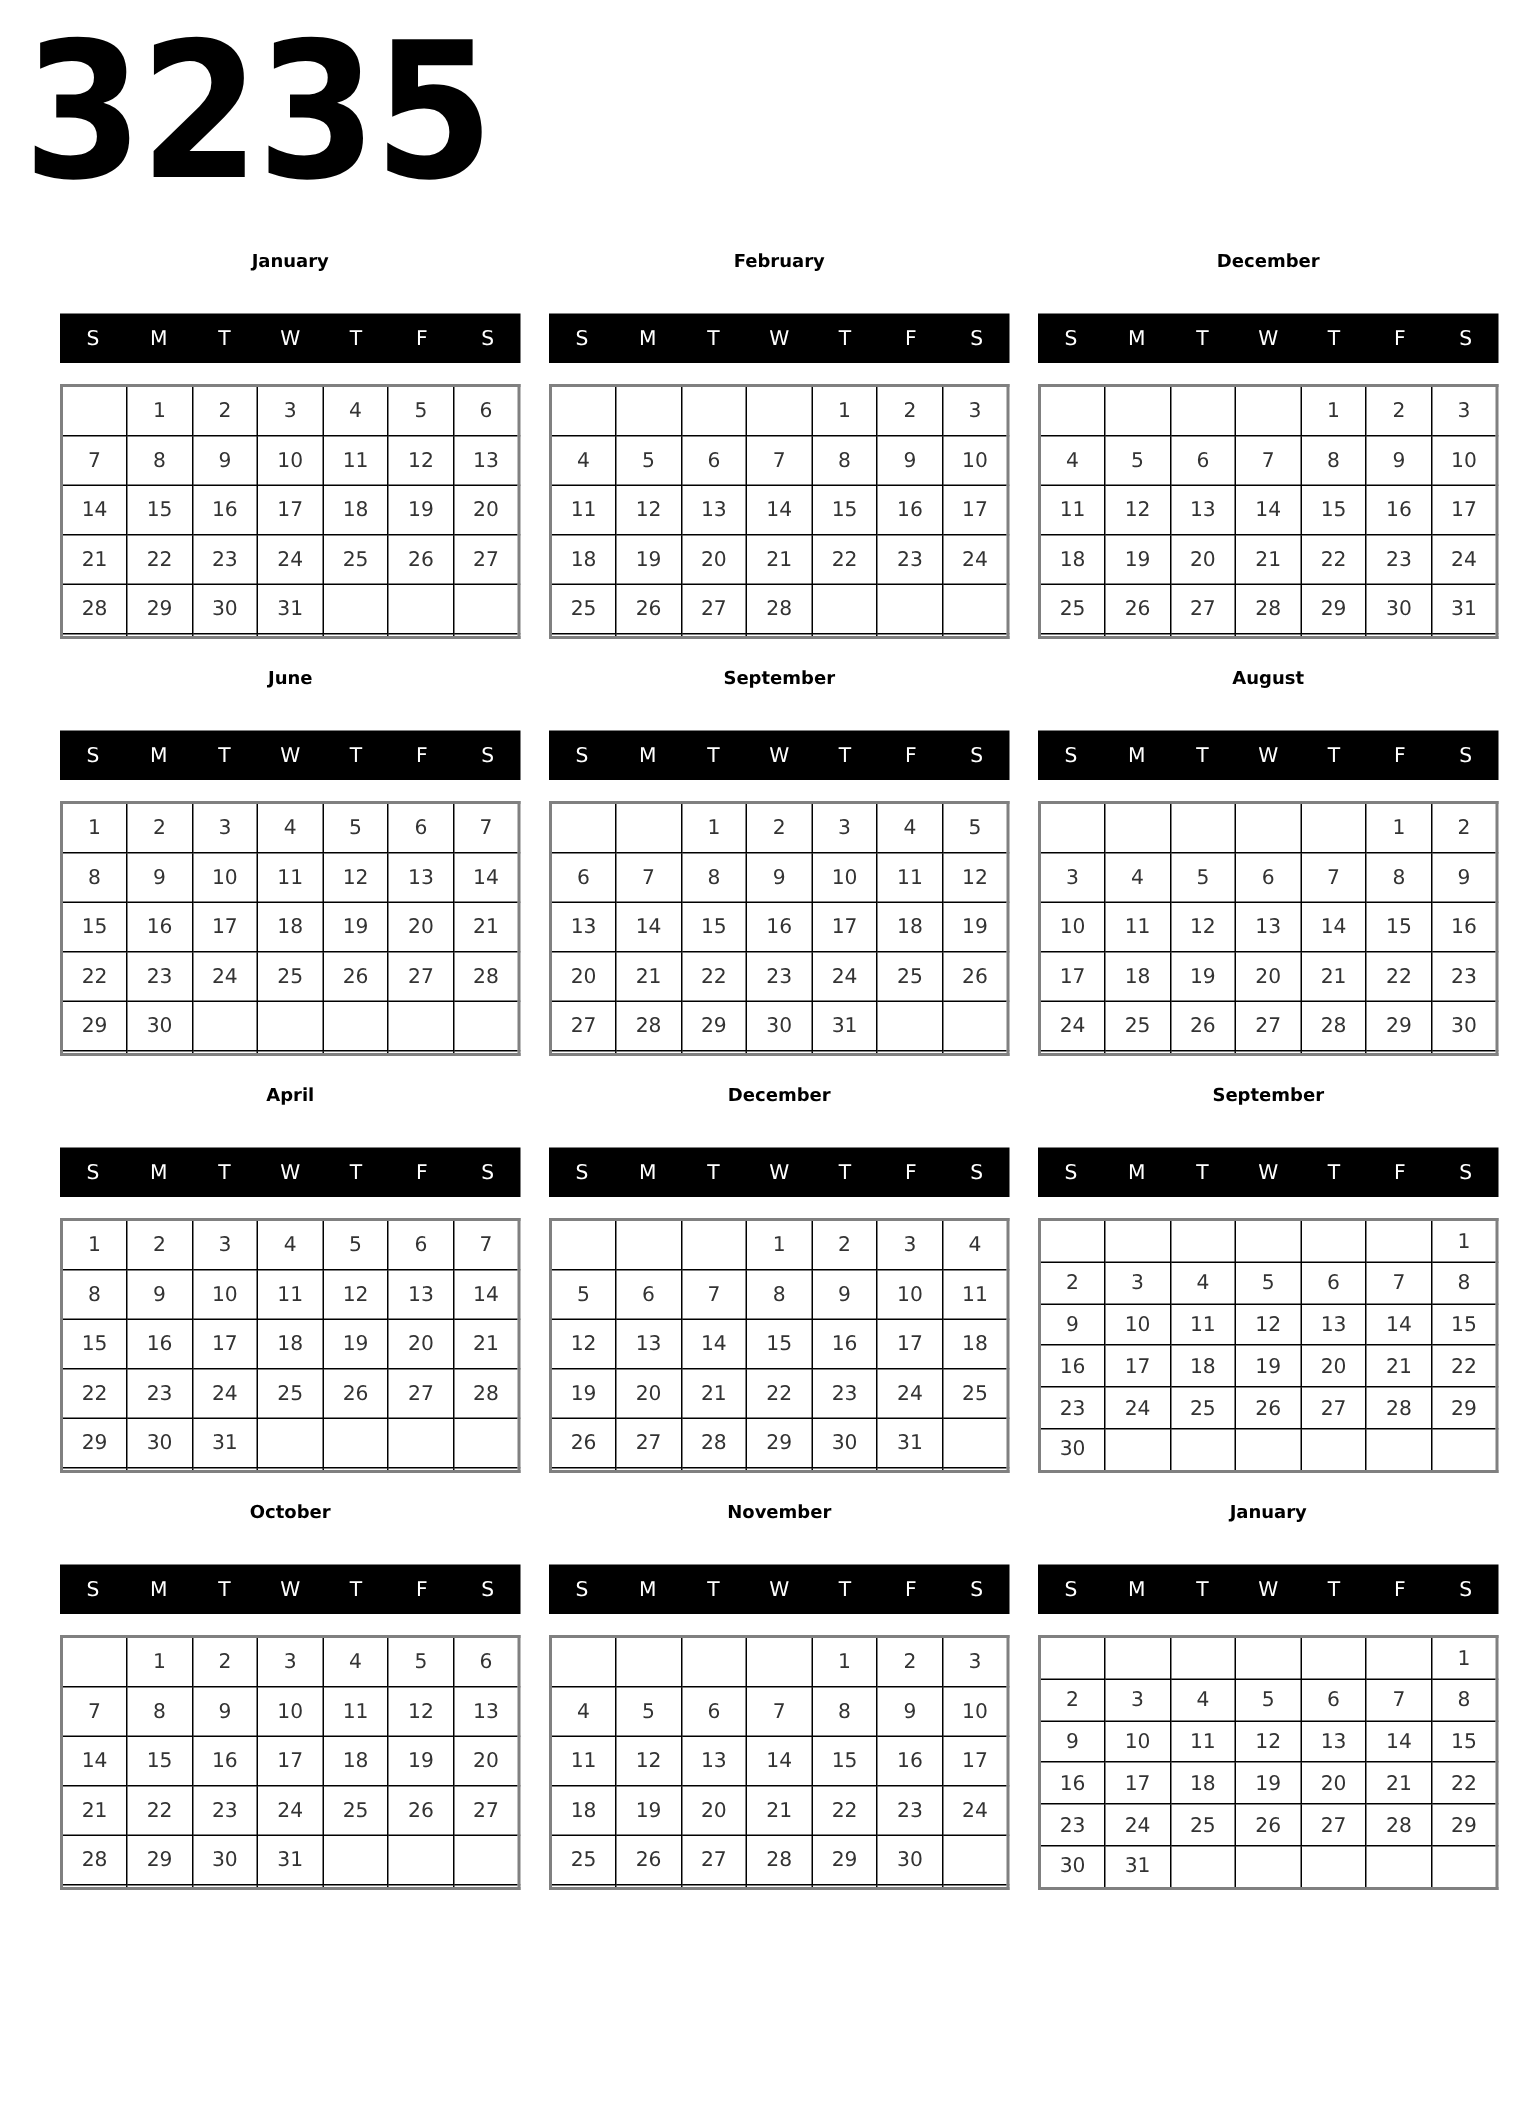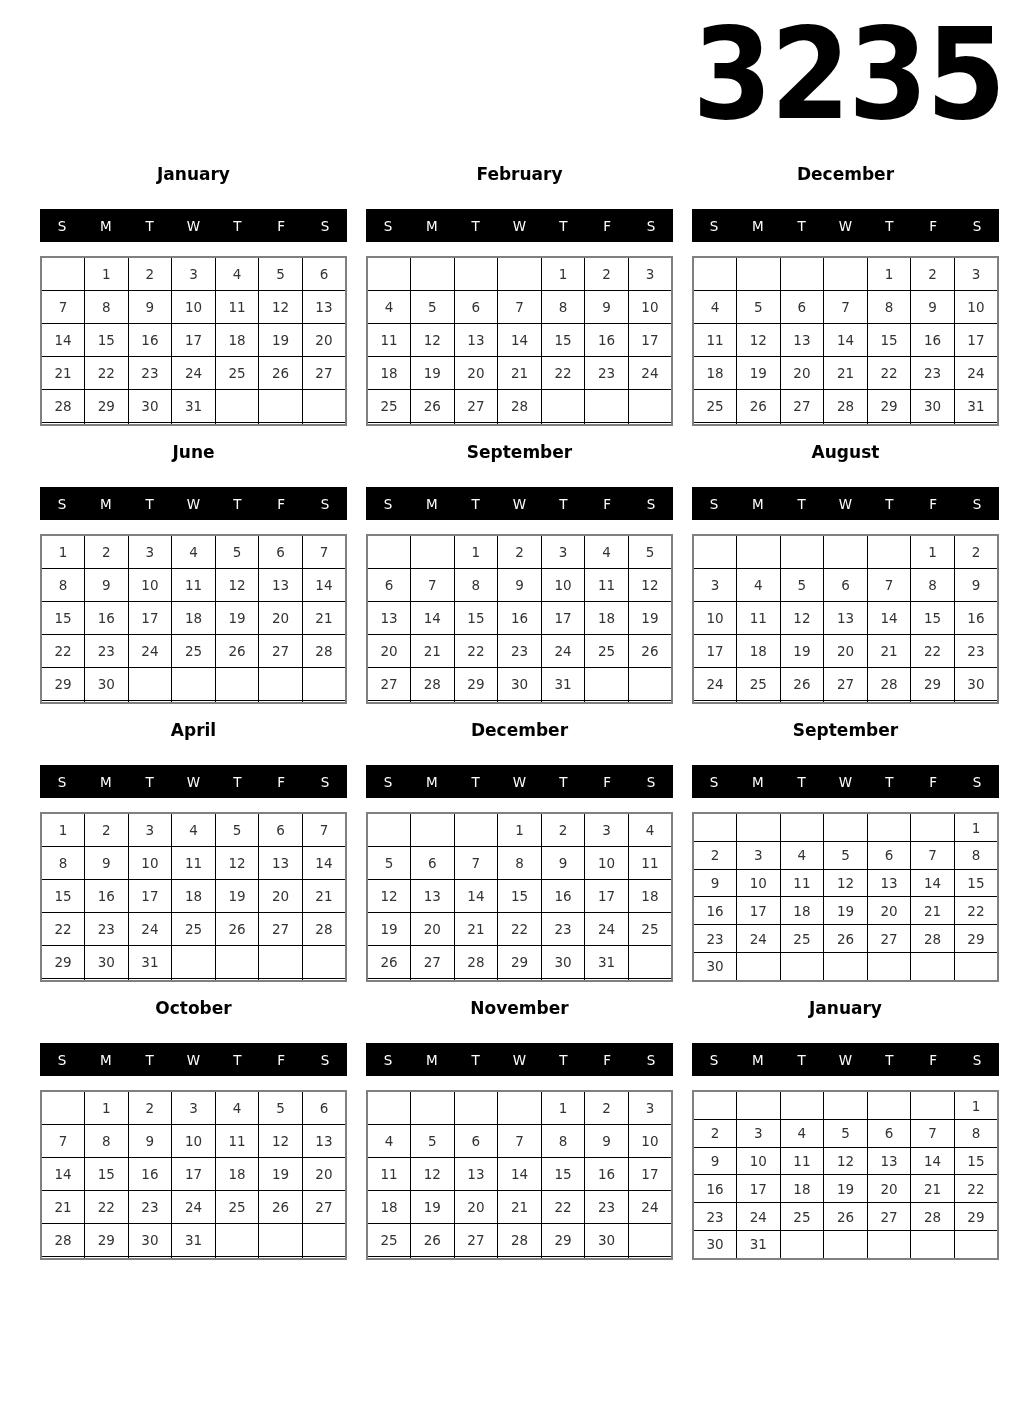--- a/index.html
+++ b/index.html
@@ -13,21 +13,21 @@
   }
   *{margin:0;padding:0;box-sizing:border-box;}
   html,body{background:var(--page-bg);}
   body{
     width:1020px;height:1412px;
     font-family:"DejaVu Sans","Liberation Sans",sans-serif;
     overflow:hidden;
   }
   .title-wrap{
     height:150px;
-    display:flex;align-items:center;justify-content:flex-end;
+    display:flex;align-items:center;justify-content:flex-start;
   }
   .year-title{
     font-size:126px;
     font-weight:bold;
     line-height:150px;
     color:var(--title-text);
     display:inline-block;
     transform:scaleX(0.91);
     transform-origin:center;
     letter-spacing:-2px;
@@ -38,21 +38,21 @@
     grid-template-columns:repeat(3,307px);
     grid-auto-rows:278px;
     column-gap:19px;
   }
   .month{width:307px;}
   .month-name{
     margin-top:15px;
     height:18px;
     line-height:18px;
     text-align:center;
-    font-size:17px;
+    font-size:12px;
     font-weight:bold;
     color:#000000;
   }
   .day-header{
     margin-top:26px;
     height:33px;
     background:var(--header-bg);
     color:var(--header-text);
     display:grid;
     grid-template-columns:repeat(7,1fr);

